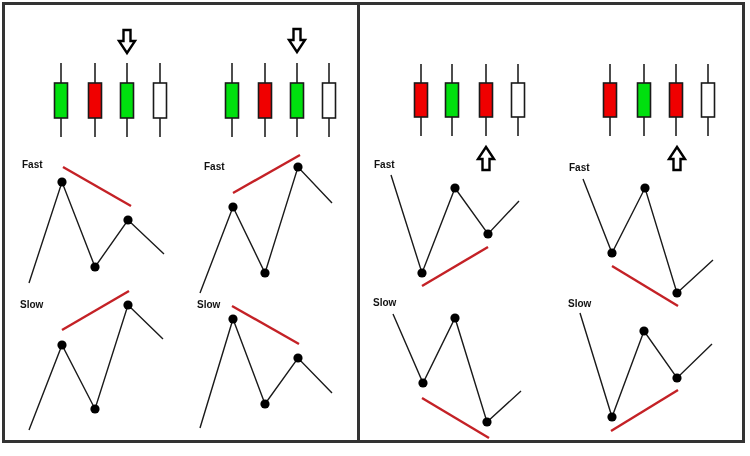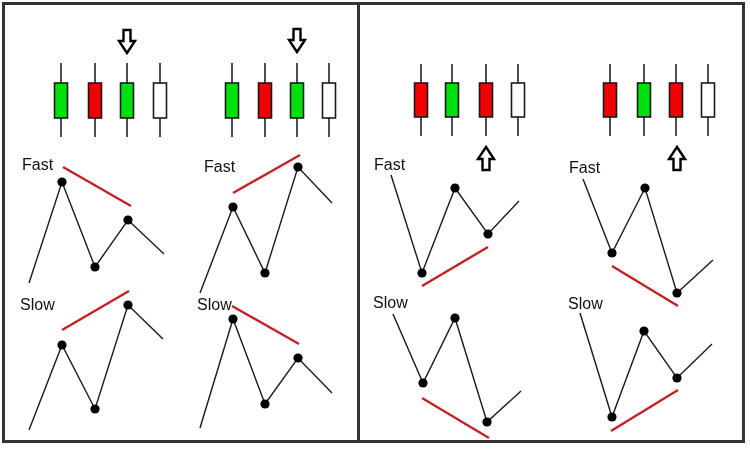--- a/index.html
+++ b/index.html
@@ -6,22 +6,22 @@
   .stage{
     position:relative;
     width:750px;height:456px;
     background:#ffffff;
     font-family:"Liberation Sans", sans-serif;
     overflow:hidden;
   }
   #canvas{position:absolute;left:0;top:0;}
   .osc-label{
     position:absolute;
-    font-weight:normal;
-    font-size:16px;
+    font-weight:bold;
+    font-size:10px;
     line-height:14px;
     color:#111;
     letter-spacing:0px;
     z-index:2;
     white-space:nowrap;
   }
 </style>
 </head>
 <body>
 

